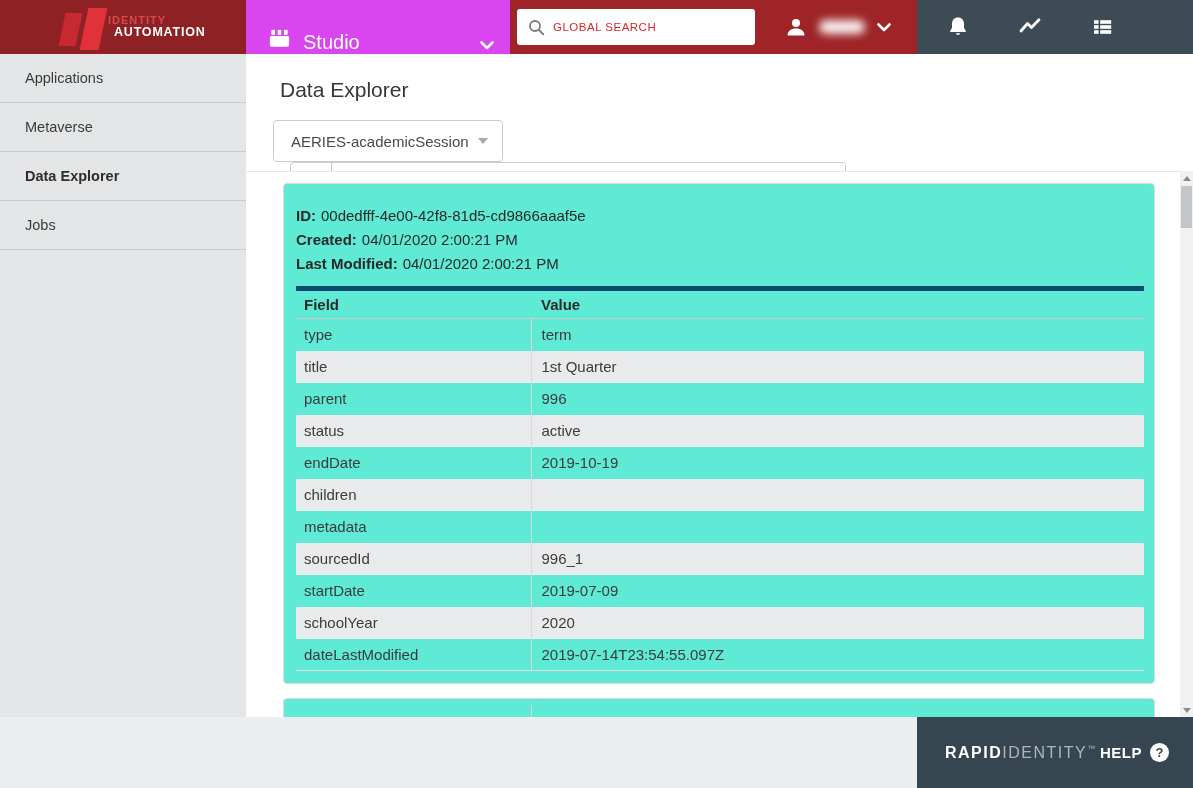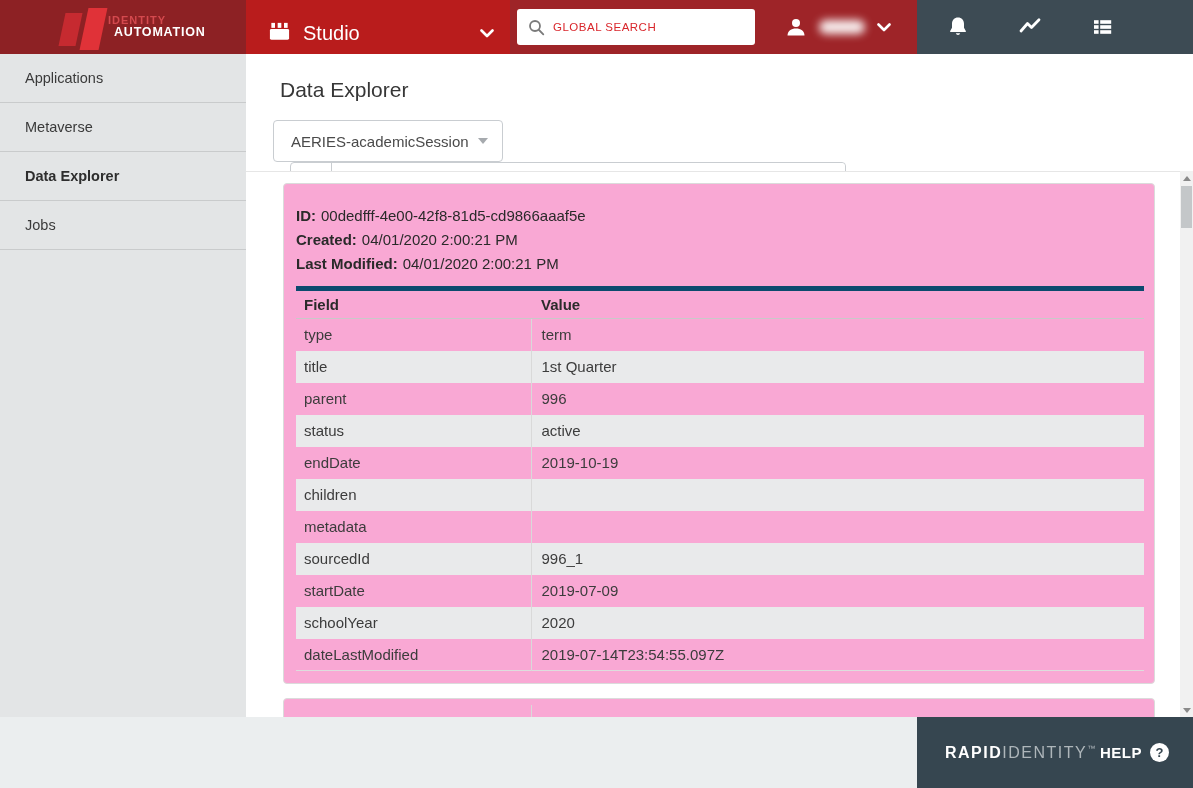--- a/index.html
+++ b/index.html
@@ -9,21 +9,21 @@
   
   .topbar { position:absolute; top:0; left:0; width:1193px; height:54px; display:flex; }
   .tb-logo { width:246px; height:54px; background:#8D2124; display:flex; align-items:center; padding-left:58px; cursor:pointer; }
   .logo-mark { position:relative; width:46px; height:46px; flex:0 0 auto; }
   .logo-bar1 { position:absolute; left:4px; top:9px; width:17px; height:33px; background:#C62A30; transform:skewX(-12deg); }
   .logo-bar2 { position:absolute; left:26px; top:4px; width:19px; height:42px; background:#E03238; transform:skewX(-12deg); }
   .logo-text { line-height:1.1; margin-left:4px; }
   .logo-l1 { color:#D4494E; font-size:11px; font-weight:bold; letter-spacing:1px; }
   .logo-l2 { color:#fff; font-size:12.5px; font-weight:bold; letter-spacing:0.8px; margin-left:6px; }
 
-  .tb-studio { width:264px; height:54px; background:#b91c1c; display:flex; align-items:center; padding:12px 16px 0 22px; cursor:pointer; }
+  .tb-studio { width:264px; height:54px; background:#d946ef; display:flex; align-items:flex-end; padding:12px 16px 0 22px; cursor:pointer; }
   .tb-studio .app-name { color:#fff; font-size:20px; margin-left:12px; font-weight:400; }
   .tb-studio .spacer { flex:1; }
 
   .tb-mid { width:407px; height:54px; background:#9E2428; display:flex; align-items:center; }
   .gsearch { position:relative; margin-left:7px; width:238px; height:36px; background:#fff; border-radius:3px; display:flex; align-items:center; }
   .gsearch svg { margin:0 8px 0 10px; }
   .gsearch input { border:none; outline:none; width:170px; font-size:11.5px; letter-spacing:0.5px; color:#D9262B; font-family:"Liberation Sans", sans-serif; }
   .gsearch input::placeholder { color:#D9262B; opacity:1; }
   .user-menu { display:flex; align-items:center; margin-left:30px; cursor:pointer; }
   .user-blur { width:46px; height:14px; margin:0 12px 0 12px; background:rgba(255,255,255,0.92); border-radius:7px; filter:blur(4px); }
@@ -51,21 +51,21 @@
   .sel-caret { width:0; height:0; border-left:5px solid transparent; border-right:5px solid transparent; border-top:6px solid #A6AAAE; }
   .filter-group { margin-left:17px; width:556px; height:42px; border:1px solid #C9CDD1; border-radius:4px; background:#fff; display:flex; align-items:stretch; }
   .check-cell { width:41px; border-right:1px solid #C9CDD1; display:flex; align-items:center; justify-content:center; cursor:pointer; }
   .filter-group input { flex:1; border:none; outline:none; font-size:15px; color:#444; padding:0 14px; border-radius:4px;
       font-family:Liberation Mono, monospace; }
   .filter-group input::placeholder { color:#9AA0A6; opacity:1; }
   .search-btn { margin-left:18px; margin-top:8px; width:75px; height:36px; background:#fff; border:2px solid #32383E; border-radius:4px;
       font-size:15px; color:#23272B; font-family:"Liberation Sans", sans-serif; cursor:pointer; }
 
   .results { position:absolute; left:0; right:0; top:117px; bottom:0; border-top:1px solid #E6E6E6; overflow:hidden; background:#fff; }
-  .record-card { margin-left:37px; margin-top:11px; width:872px; border:1px solid #DBDBDB; border-radius:4px; background:#f9a8d4; padding:12px; }
+  .record-card { margin-left:37px; margin-top:11px; width:872px; border:1px solid #DBDBDB; border-radius:4px; background:#5eead4; padding:12px; }
   .meta { margin:8px 0 10px 0; font-size:15px; color:#2A2A2A; }
   .meta .line { line-height:24px; }
   .meta .b { font-weight:bold; margin-right:5px; }
 
   table.rec { width:848px; border-collapse:collapse; table-layout:fixed; font-size:15px; color:#3C3C3C;
       border-top:5px solid #0c4a6e; border-bottom:1px solid #DDD; }
   table.rec th { width:235px; text-align:left; font-weight:bold; color:#2B2B2B; height:30px; padding:0 0 0 8px;
       border-bottom:1px solid #C9C9C9; }
   table.rec th + th { width:auto; padding-left:10px; }
   table.rec td { height:32px; padding-left:8px; }

